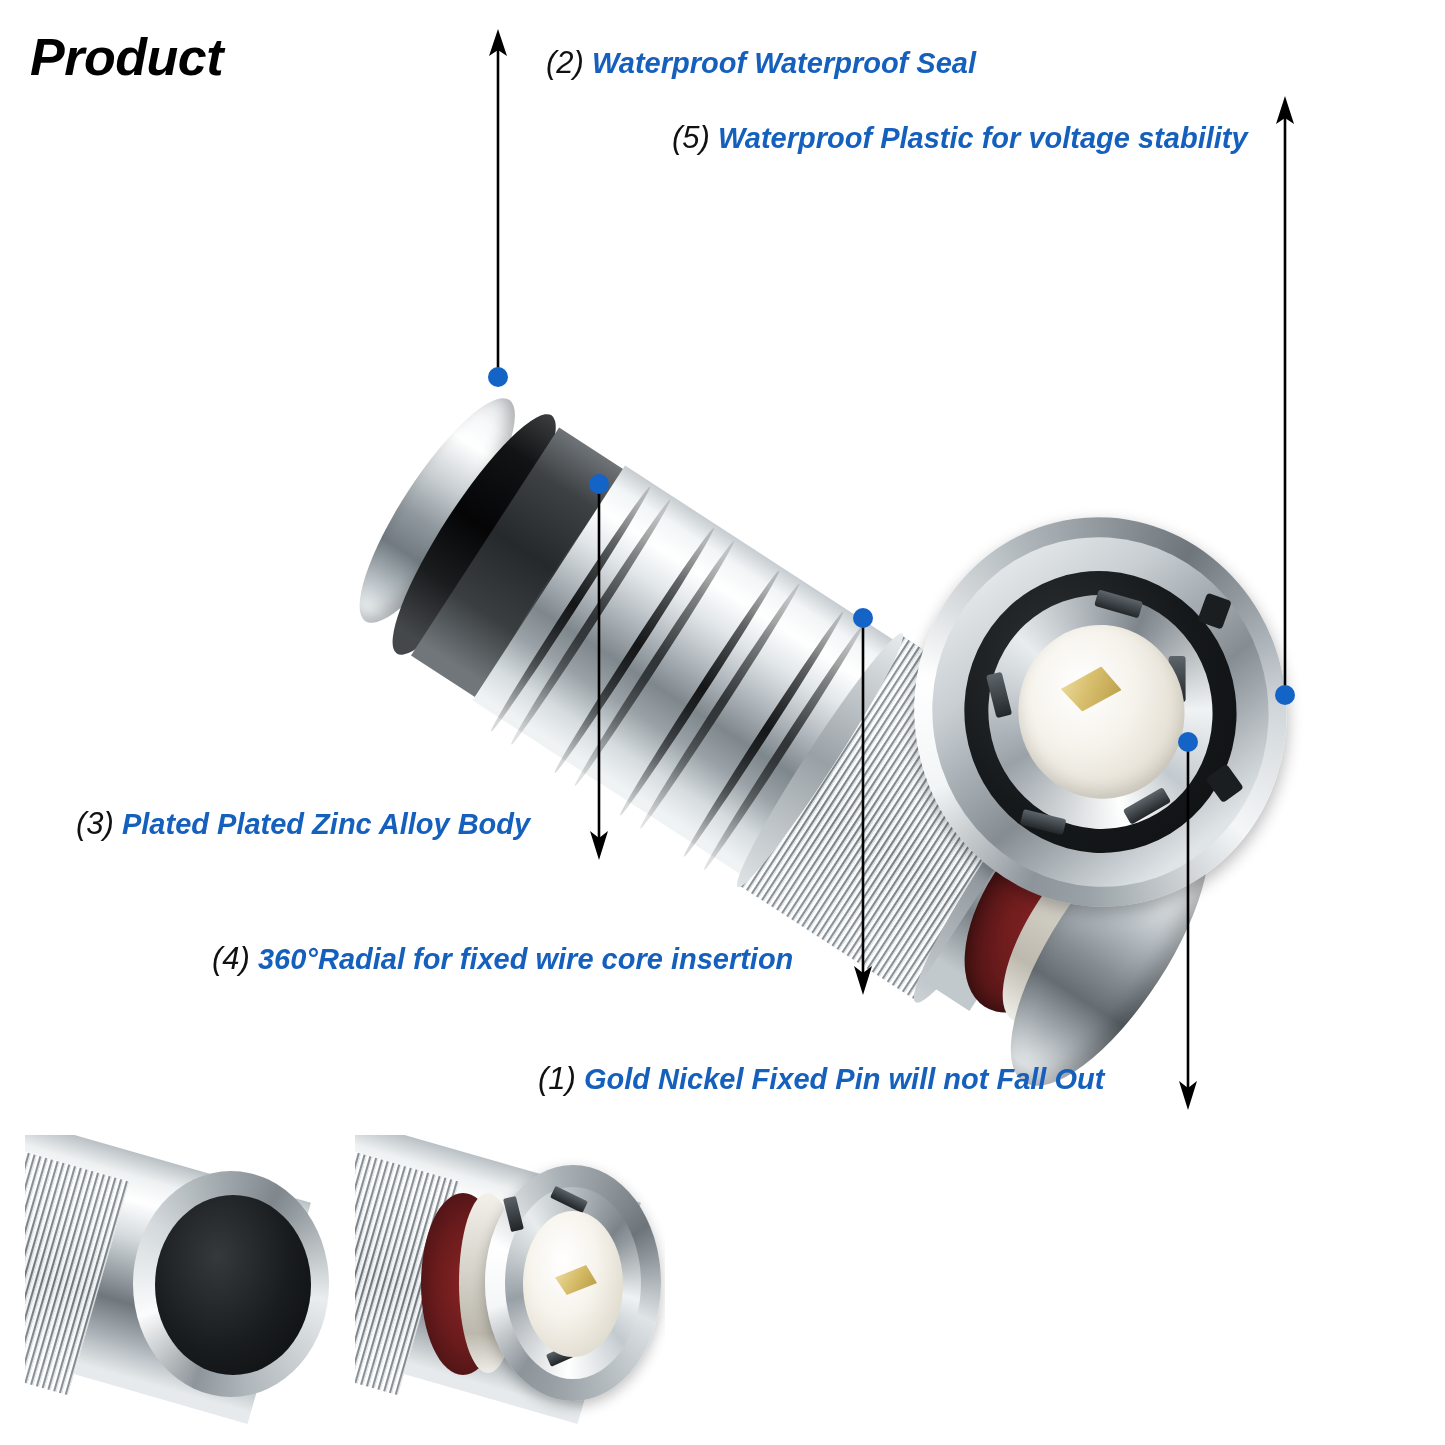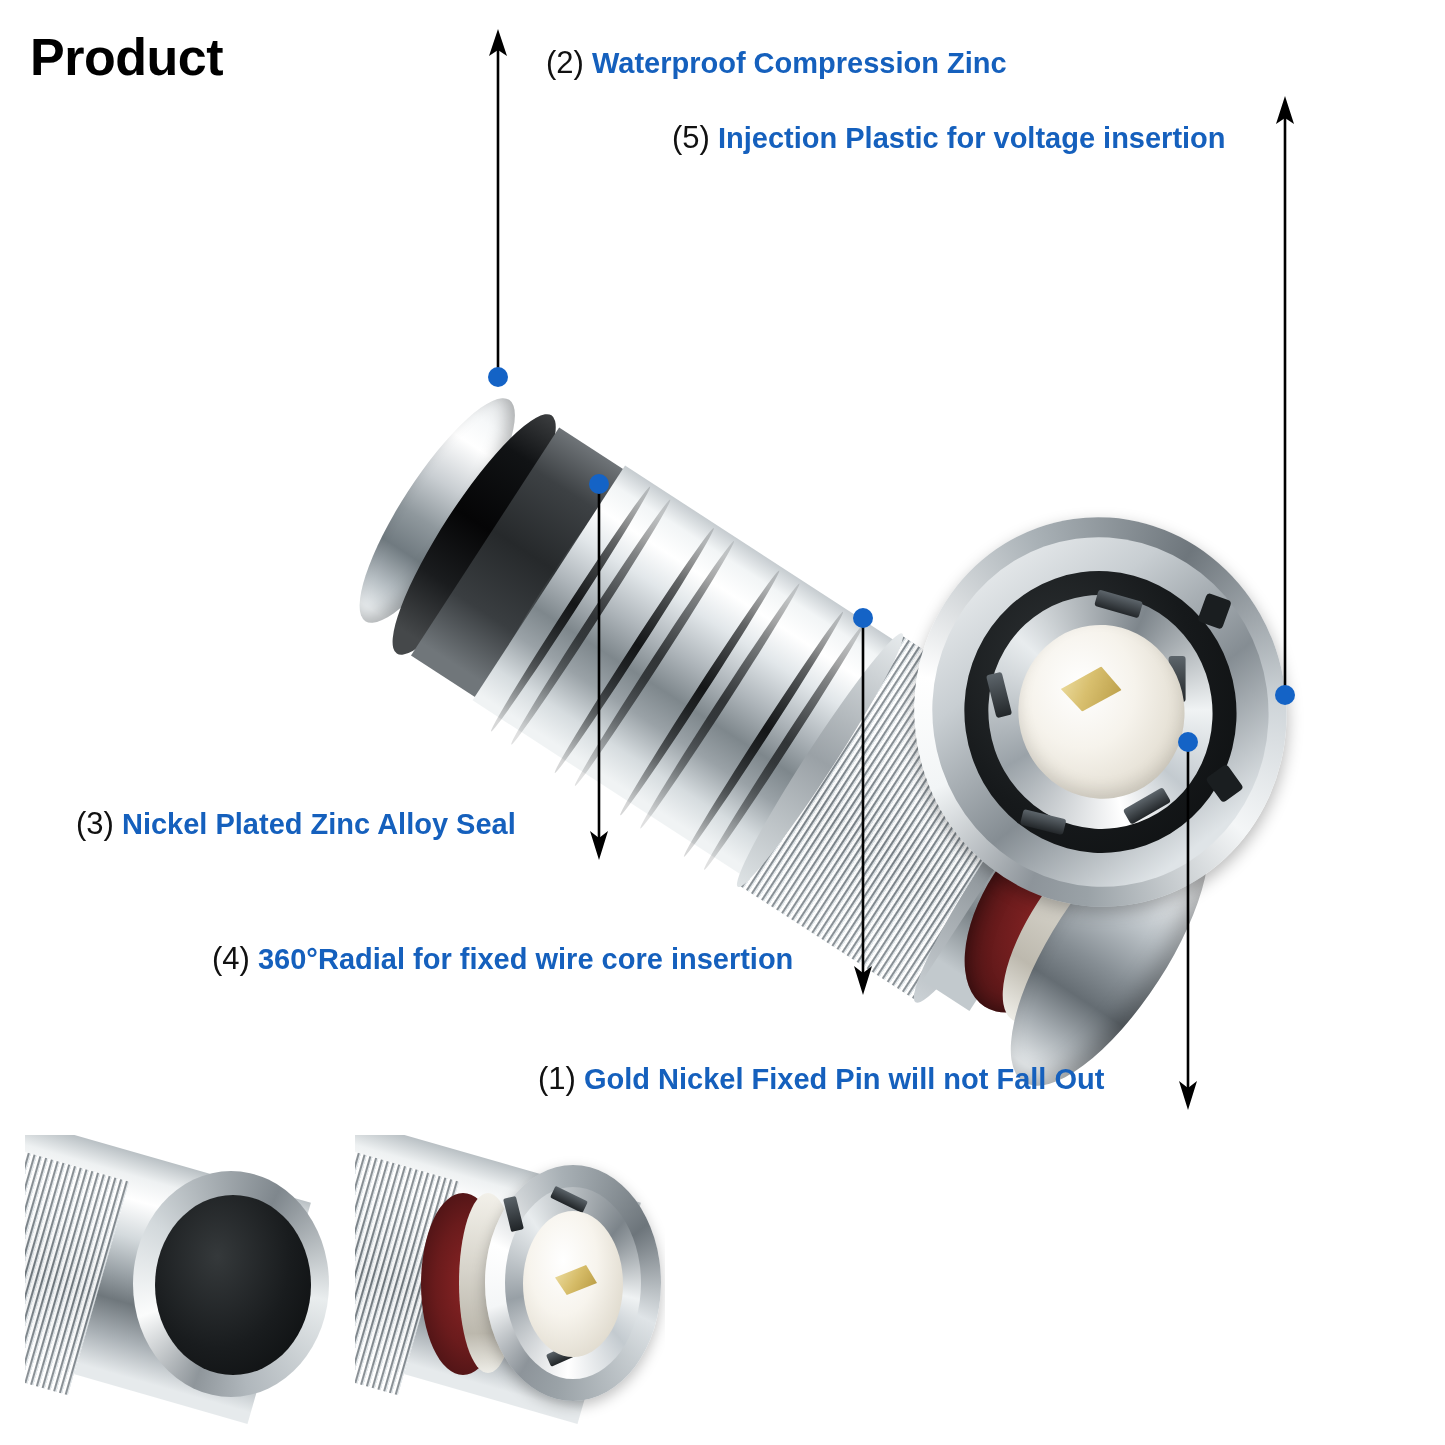--- a/index.html
+++ b/index.html
@@ -1,19 +1,19 @@
 <!DOCTYPE html>
 <html><head>
 <meta charset="utf-8">
 <style>
   html,body{margin:0;padding:0;background:#ffffff;}
   body{width:1445px;height:1445px;position:relative;overflow:hidden;
        font-family:"Liberation Sans","DejaVu Sans",sans-serif;}
 
-  #stage{position:absolute;left:0;top:0;width:1445px;height:1138px;background:#fff;}
+  #stage{position:absolute;left:0;top:0;width:1445px;height:1138px;background:#fff;font-style:italic;}
 
   
   #title{position:absolute;left:30px;top:28px;width:430px;
          font-size:52px;font-weight:bold;line-height:1.12;color:#000;
          letter-spacing:-0.5px;}
 
   
   .callout{position:absolute;white-space:nowrap;font-size:29px;font-weight:bold;
            line-height:1;}
   .callout .num{color:#111;font-weight:normal;font-size:31px;}
@@ -286,31 +286,31 @@
 
     <circle cx="498" cy="377" r="10" fill="#1463c6"></circle>
     <circle cx="1285" cy="695" r="10" fill="#1463c6"></circle>
     <circle cx="599" cy="484" r="10" fill="#1463c6"></circle>
     <circle cx="863" cy="618" r="10" fill="#1463c6"></circle>
     <circle cx="1188" cy="742" r="10" fill="#1463c6"></circle>
   </svg>
 
   <div class="callout" id="lbl2">
     <span class="num">(2)</span>
-    <span class="txt">Waterproof Compression Zinc</span>
+    <span class="txt">Waterproof Waterproof Seal</span>
   </div>
 
   <div class="callout" id="lbl5">
     <span class="num">(5)</span>
-    <span class="txt">Injection Plastic for voltage insertion</span>
+    <span class="txt">Waterproof Plastic for voltage stability</span>
   </div>
 
   <div class="callout" id="lbl3">
     <span class="num">(3)</span>
-    <span class="txt">Nickel Plated Zinc Alloy Seal</span>
+    <span class="txt">Plated Plated Zinc Alloy Body</span>
   </div>
 
   <div class="callout" id="lbl4">
     <span class="num">(4)</span>
     <span class="txt">360°Radial for fixed wire core insertion</span>
   </div>
 
   <div class="callout" id="lbl1">
     <span class="num">(1)</span>
     <span class="txt">Gold Nickel Fixed Pin will not Fall Out</span>

